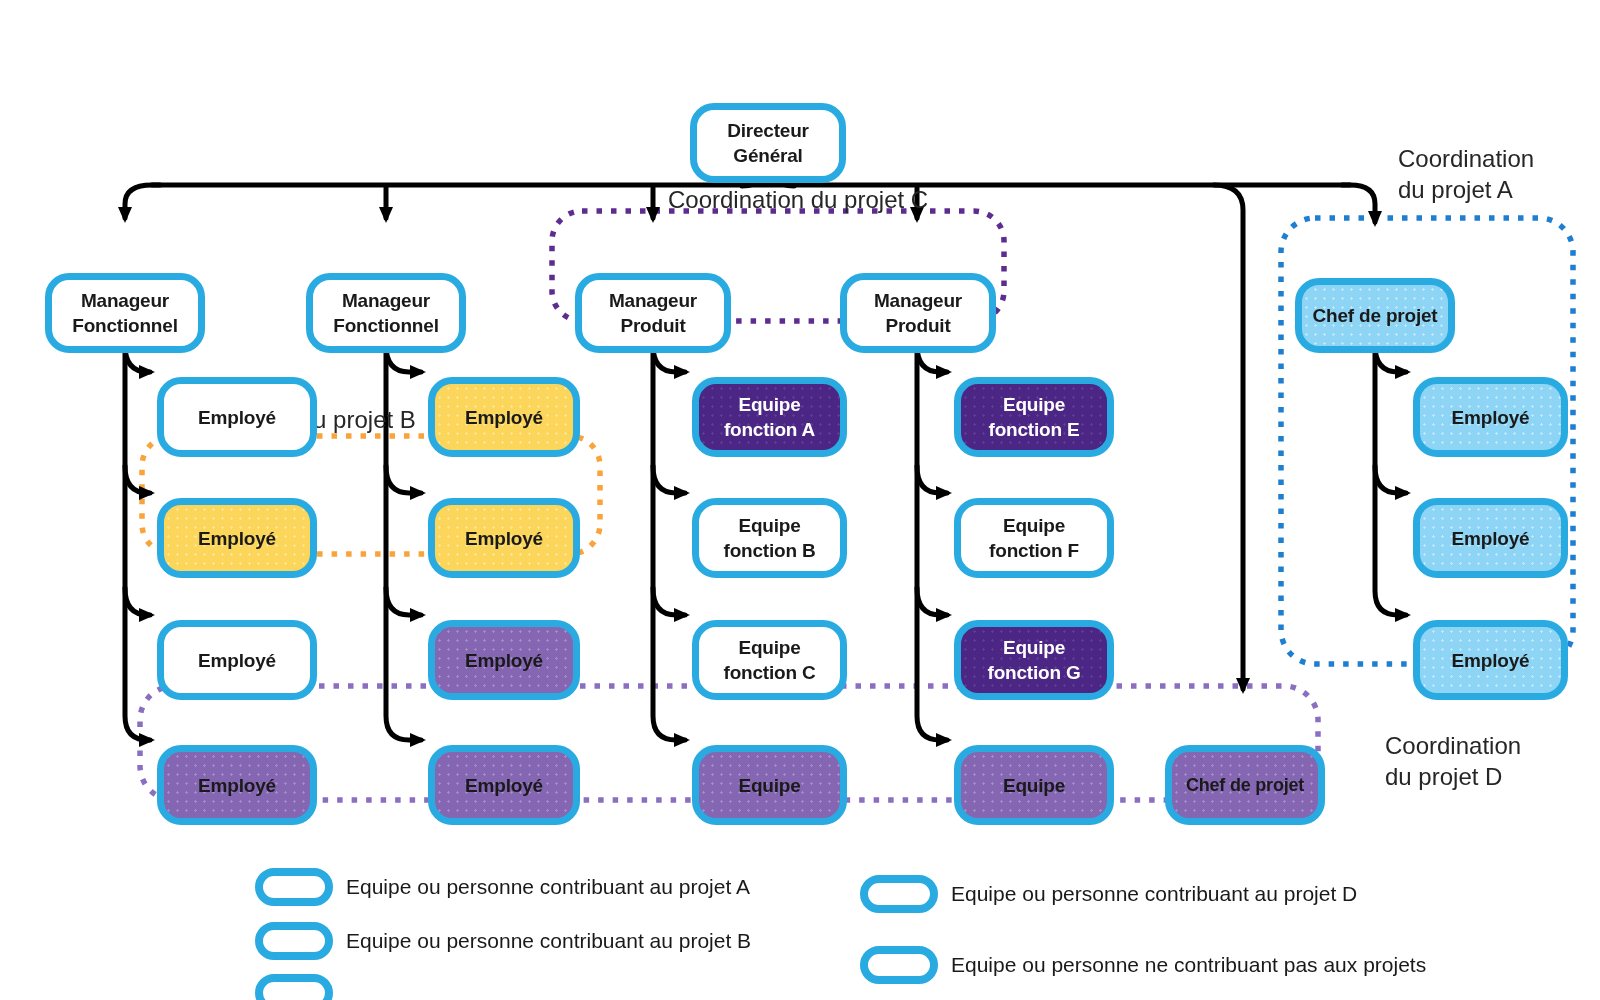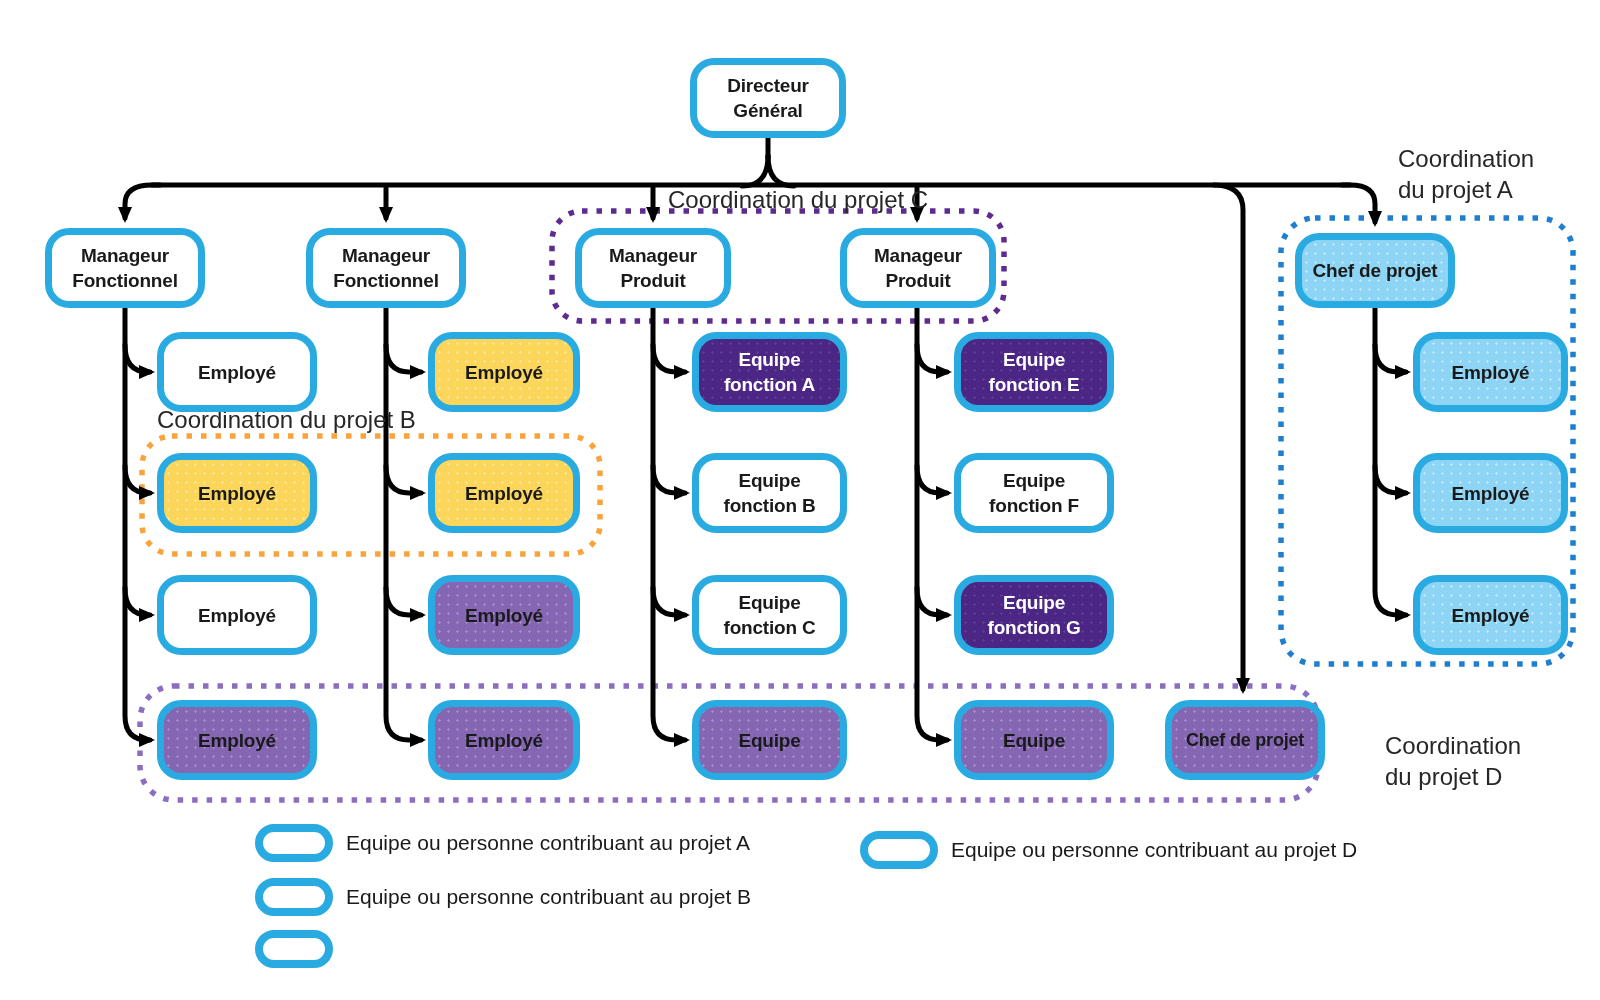--- a/index.html
+++ b/index.html
@@ -2,28 +2,28 @@
 <html><head>
 <meta charset="utf-8">
 <style>
   html,body{margin:0;padding:0;background:#fff;}
   #canvas{position:relative;width:1600px;height:1000px;background:#fff;overflow:hidden;
           font-family:"Liberation Sans","DejaVu Sans",sans-serif;}
   svg.layer{position:absolute;left:0;top:0;z-index:2;}
   .node{position:absolute;box-sizing:border-box;border:7px solid #29ABE2;border-radius:24px;
         display:flex;align-items:center;justify-content:center;text-align:center;
         font-weight:bold;font-size:19px;letter-spacing:-0.2px;line-height:25px;
-        color:#1A1A1A;background:#fff;z-index:3;}
+        color:#1A1A1A;background:#fff;z-index:3;margin-top:45px;}
   .node .nlabel{white-space:pre-line;}
   .fill-a{background-color:#8DD4F5;background-image:radial-gradient(rgba(255,255,255,.45) 1px,transparent 1.4px);background-size:9px 9px;}
   .fill-b{background-color:#FBD65A;background-image:radial-gradient(rgba(255,255,255,.4) 1px,transparent 1.4px);background-size:9px 9px;}
   .fill-c{background-color:#4C2684;color:#fff;background-image:radial-gradient(rgba(255,255,255,.1) 1px,transparent 1.4px);background-size:9px 9px;}
   .fill-d{background-color:#8466B3;background-image:radial-gradient(rgba(255,255,255,.25) 1px,transparent 1.4px);background-size:9px 9px;}
   .region-label{position:absolute;font-size:24px;color:#262626;z-index:2;white-space:pre-line;line-height:31px;}
-  .legend-item{position:absolute;display:flex;align-items:center;z-index:3;}
+  .legend-item{position:absolute;display:flex;align-items:center;z-index:3;margin-top:44px;}
   .pill{box-sizing:border-box;width:78px;height:38px;border:8px solid #29ABE2;border-radius:19px;background:#fff;flex:none;}
   .legend-label{margin-left:13px;font-size:21px;color:#1A1A1A;}
 </style>
 </head>
 <body>
 
 <div id="canvas">
 
   <svg class="layer" width="1600" height="1000">
     <defs>
@@ -191,14 +191,18 @@
     <span class="pill fill-b"></span>
     <span class="legend-label">Equipe ou personne contribuant au projet B</span>
   </div>
   <div class="legend-item" style="left:255px;top:930px;">
     <span class="pill fill-c"></span>
   </div>
   <div class="legend-item" style="left:860px;top:831px;">
     <span class="pill fill-d"></span>
     <span class="legend-label">Equipe ou personne contribuant au projet D</span>
   </div>
+  <div class="legend-item" style="left:860px;top:902px;">
+    <span class="pill"></span>
+    <span class="legend-label">Equipe ou personne ne contribuant pas aux projets</span>
+  </div>
 
 </div>
 
 </body></html>

